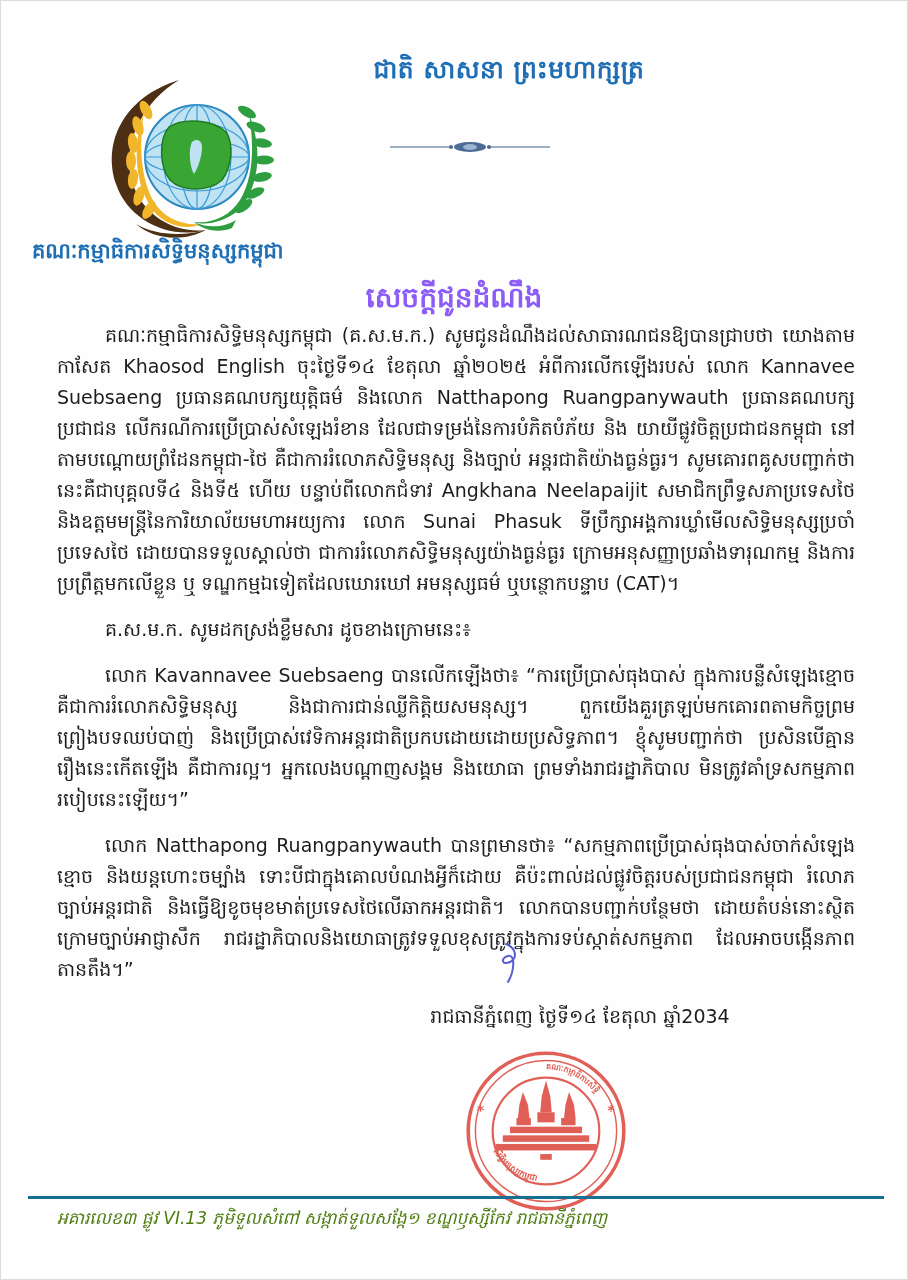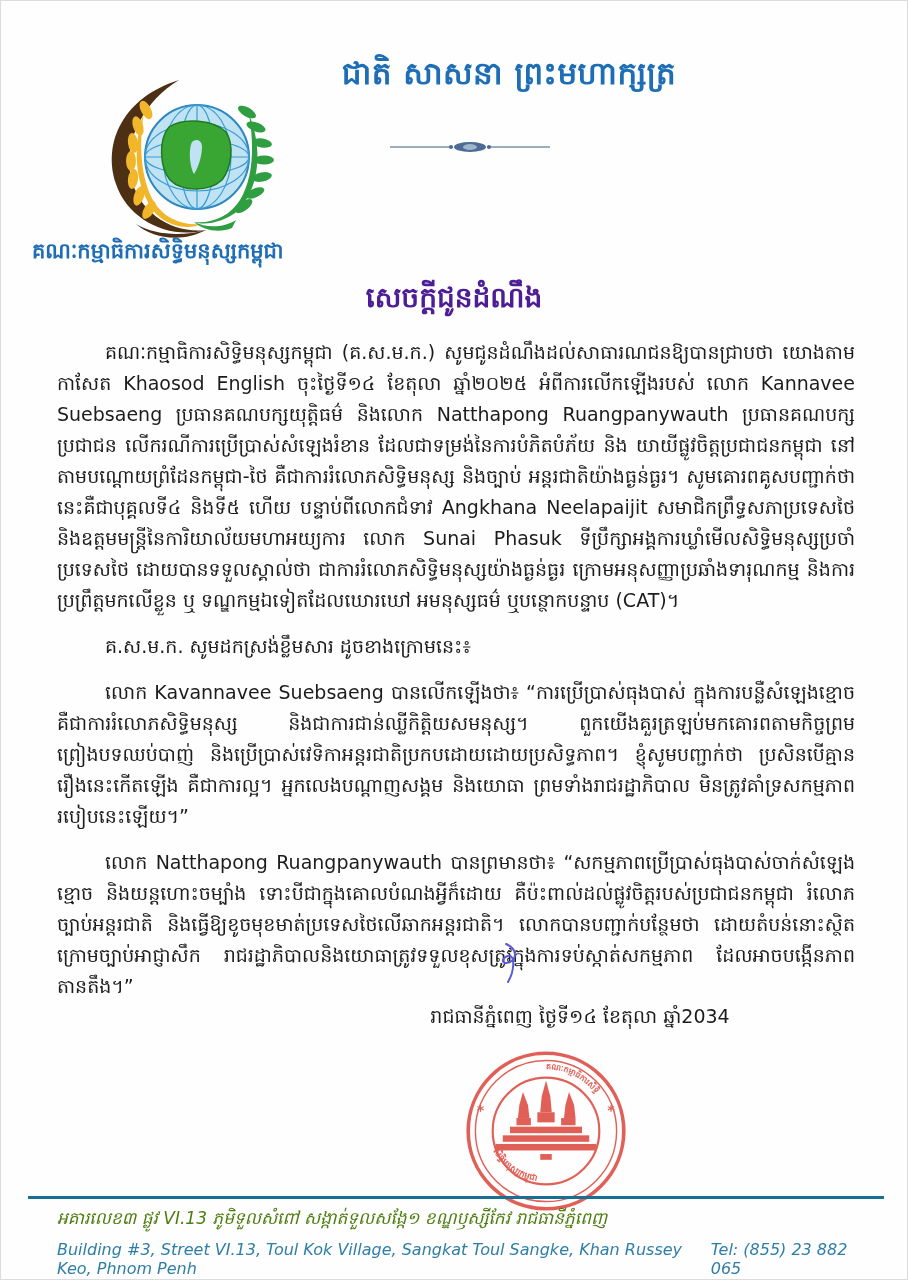--- a/index.html
+++ b/index.html
@@ -5,29 +5,29 @@
   html,body{margin:0;padding:0;background:#e9e9e9;}
   .page{
     position:relative;width:908px;height:1280px;margin:0 auto;
     background:#fefefe;overflow:hidden;
     font-family:"DejaVu Sans","Liberation Sans",sans-serif;
     box-shadow:inset 0 0 0 1px #dcdcdc;
   }
   
   .header-center{position:absolute;top:46px;left:150px;right:40px;text-align:center;color:#1e6eb5;font-weight:bold;}
   .kingdom-line1{font-size:25px;letter-spacing:.5px;}
-  .kingdom-line2{font-size:31px;margin-top:8px;letter-spacing:.5px;}
+  .kingdom-line2{font-size:25px;margin-top:8px;letter-spacing:.5px;}
   .divider-ornament{position:absolute;top:136px;left:385px;width:170px;height:22px;}
   
   .logo-wrap{position:absolute;top:72px;left:84px;width:225px;height:170px;}
   .org-name{position:absolute;top:238px;left:32px;width:345px;color:#1e6eb5;font-weight:bold;font-size:21px;line-height:26px;}
   
-  .doc-title{position:absolute;top:280px;left:0;width:100%;text-align:center;font-size:28px;font-weight:bold;color:#4c1d95;}
+  .doc-title{position:absolute;top:280px;left:0;width:100%;text-align:center;font-size:28px;font-weight:bold;color:#8b5cf6;}
   
-  .body-text{position:absolute;top:337px;left:57px;width:798px;font-size:19px;line-height:31px;color:#1c1c1c;text-align:justify;}
+  .body-text{position:absolute;top:320px;left:57px;width:798px;font-size:19px;line-height:31px;color:#1c1c1c;text-align:justify;}
   .body-text p{margin:0 0 15px 0;text-indent:48px;}
   .pen-flourish{position:absolute;top:942px;left:496px;width:28px;height:42px;}
   
   .date-block{position:absolute;top:998px;left:300px;width:560px;text-align:center;font-size:19px;line-height:36px;color:#1c1c1c;}
   
   .stamp-wrap{position:absolute;top:1046px;left:428px;width:236px;height:170px;opacity:.88;}
   
   .footer-rule{position:absolute;top:1196px;left:28px;width:856px;height:2.5px;background:#186f91;}
   .footer-km{position:absolute;top:1207px;left:57px;width:700px;font-style:italic;color:#4d7c0f;font-size:17px;}
   .footer-en-row{position:absolute;top:1240px;left:57px;width:800px;display:flex;justify-content:space-between;font-style:italic;color:#2e7ea6;font-size:16px;}
@@ -144,18 +144,14 @@
     <text font-size="11" fill="#dd4a40" font-weight="bold">
       <textPath href="#ringTop" startOffset="0%">គណៈកម្មាធិការសិទ្ធិ</textPath>
     </text>
     <text font-size="12" fill="#dd4a40" font-weight="bold">
       <textPath href="#ringBottom" startOffset="8%">សិទ្ធិមនុស្សកម្ពុជា</textPath>
     </text>
   </svg>
 
   <div class="footer-rule"></div>
   <div class="footer-km">អគារលេខ៣ ផ្លូវ VI.13 ភូមិទួលសំពៅ សង្កាត់ទួលសង្កែ១ ខណ្ឌឫស្សីកែវ រាជធានីភ្នំពេញ</div>
-  <div class="footer-en-row">
-    <span>Building #3, Street VI.13, Toul Kok Village, Sangkat Toul Sangke, Khan Russey Keo, Phnom Penh</span>
-    <span>Tel: (855) 23 882 065</span>
-  </div>
 
 </div>
 
 </body></html>

